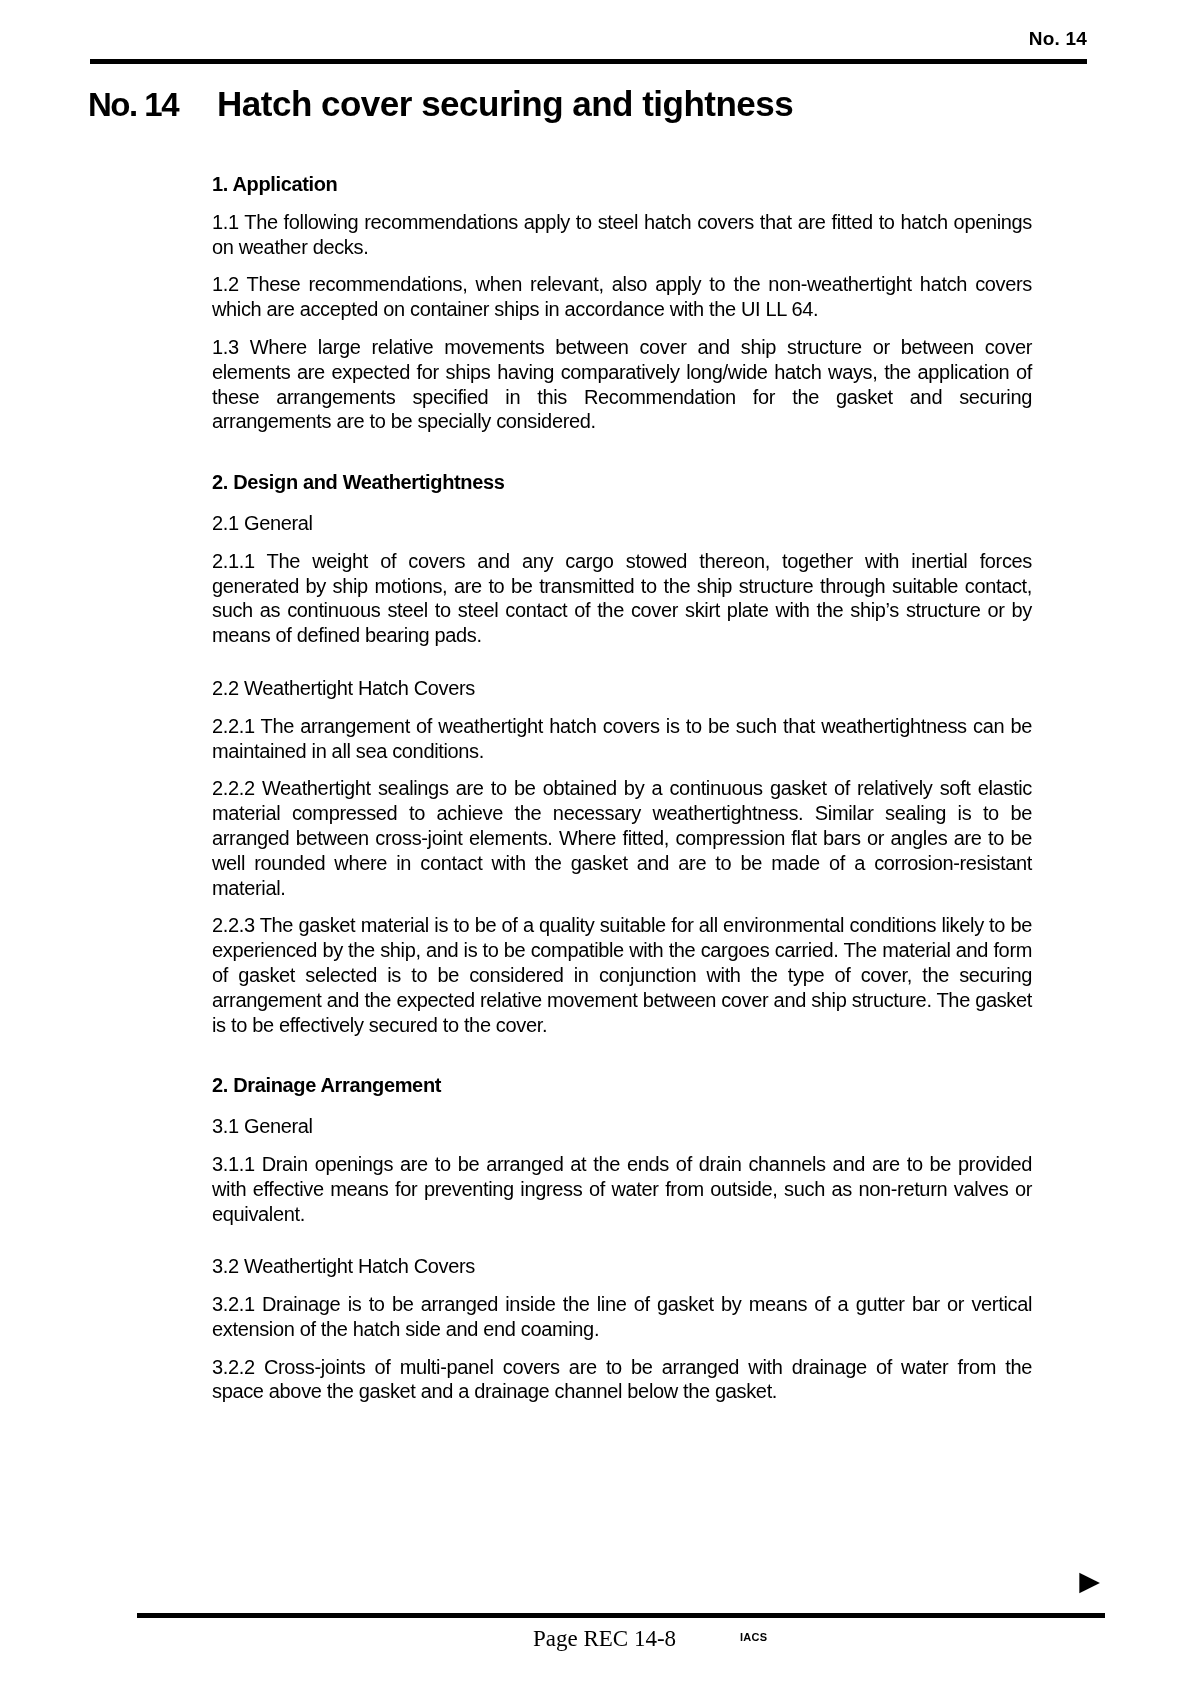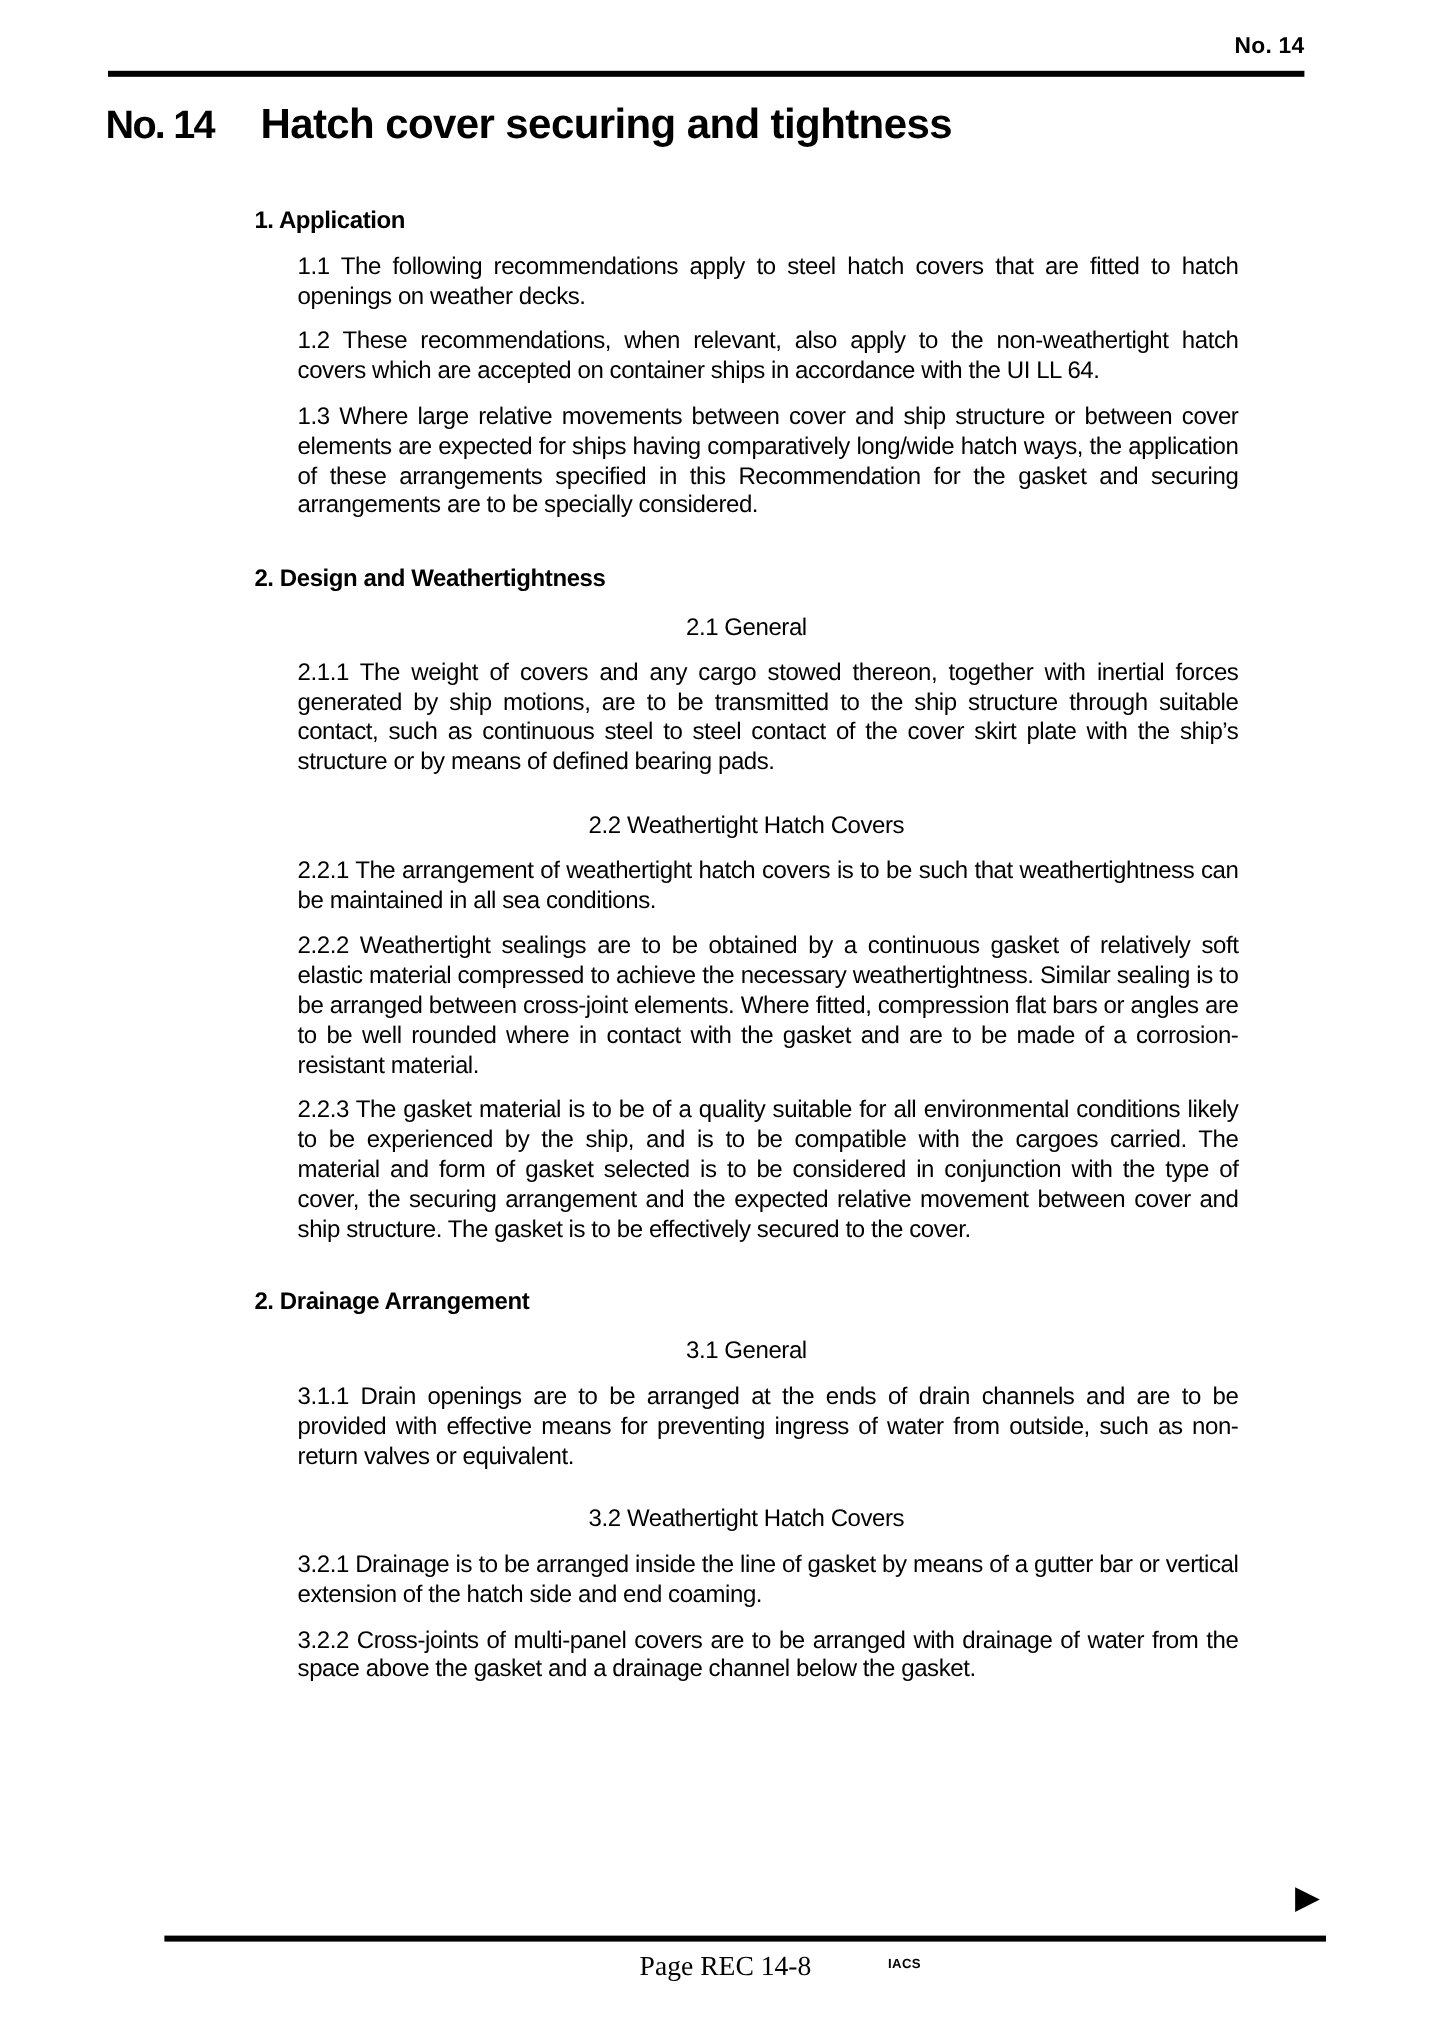--- a/index.html
+++ b/index.html
@@ -72,24 +72,24 @@
   }
   .content .h2 {
     font-weight: bold;
     margin-top: 36px;
     text-align: left;
   }
   .content .h2:first-child { margin-top: 0; }
   .content .h3 {
     font-weight: normal;
     margin-top: 28px;
-    text-align: center;
+    text-align: left;
   }
   .content .h2 + .h3 { margin-top: 16px; }
-  .content p { margin-top: 13px; margin-left: 36px; }
+  .content p { margin-top: 13px; }
   .continuation-arrow {
     position: absolute;
     top: 1568px;
     left: 90px;
     width: 1010px;
     text-align: right;
     font-size: 27px;
     line-height: 27px;
   }
   .footer-rule {

